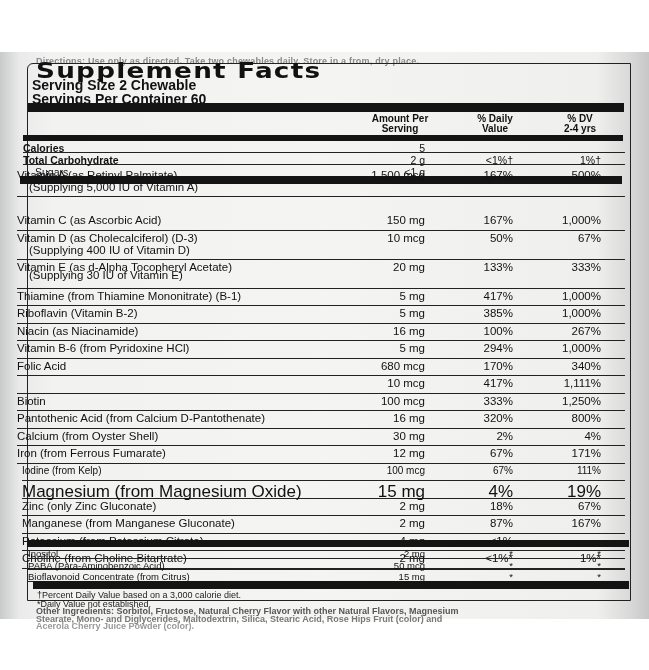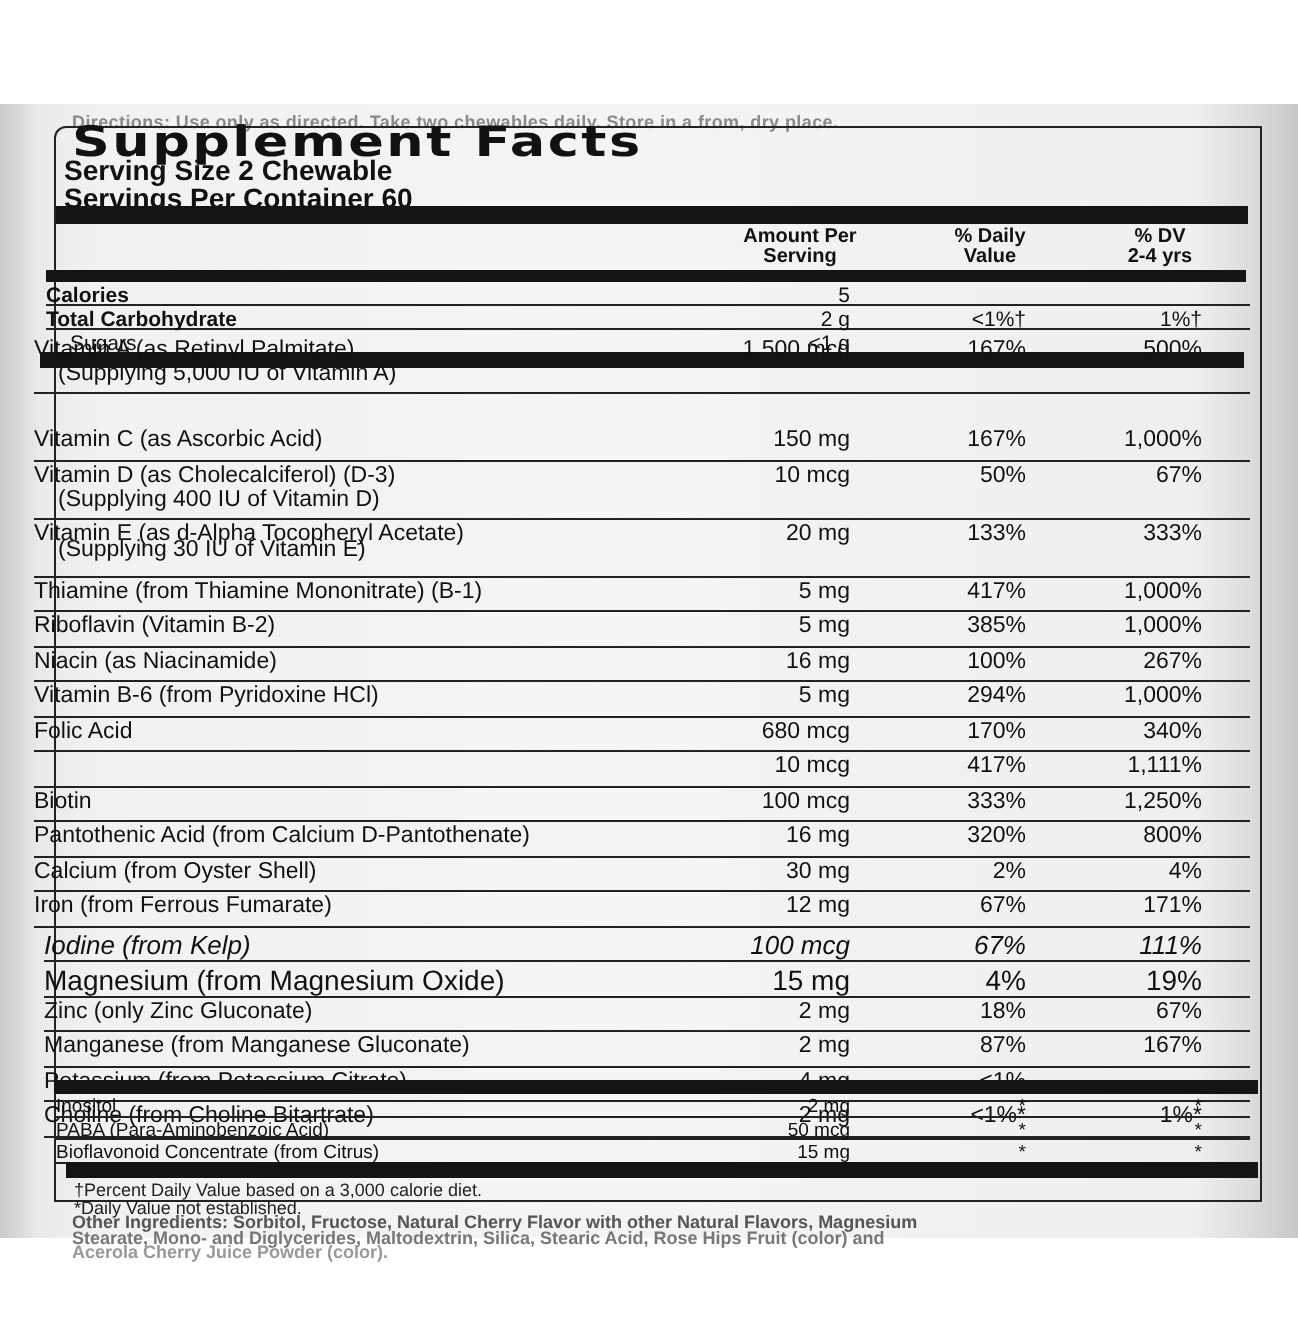--- a/index.html
+++ b/index.html
@@ -149,27 +149,27 @@
       <span class="a" style="top: 1px;">30 mg</span>
       <span class="d" style="top: 1px;">2%</span>
       <span class="k" style="top: 1px;">4%</span>
     </div>
     <div class="row" style="top: 446px; height: 16.5px; left: 17px; width: 608px; font-size: 11.5px;">
       <span class="n" style="top: 1px;">Iron (from Ferrous Fumarate)</span>
       <span class="a" style="top: 1px;">12 mg</span>
       <span class="d" style="top: 1px;">67%</span>
       <span class="k" style="top: 1px;">171%</span>
     </div>
-    <div class="row" style="top: 463.5px; height: 16.5px; left: 22px; width: 603px; font-size: 13px; font-style: italic;">
+    <div class="row" style="top: 463.5px; height: 16.5px; left: 22px; width: 603px; font-size: 10px;">
       <span class="n" style="top: 1px;">Iodine (from Kelp)</span>
       <span class="a" style="top: 1px;">100 mcg</span>
       <span class="d" style="top: 1px;">67%</span>
       <span class="k" style="top: 1px;">111%</span>
     </div>
-    <div class="row" style="top: 481px; height: 16.5px; left: 22px; width: 603px; font-size: 14px;">
+    <div class="row" style="top: 481px; height: 16.5px; left: 22px; width: 603px; font-size: 17px;">
       <span class="n" style="top: 1px;">Magnesium (from Magnesium Oxide)</span>
       <span class="a" style="top: 1px;">15 mg</span>
       <span class="d" style="top: 1px;">4%</span>
       <span class="k" style="top: 1px;">19%</span>
     </div>
     <div class="row" style="top: 498.5px; height: 16.5px; left: 22px; width: 603px; font-size: 11.5px;">
       <span class="n" style="top: 1px;">Zinc (only Zinc Gluconate)</span>
       <span class="a" style="top: 1px;">2 mg</span>
       <span class="d" style="top: 1px;">18%</span>
       <span class="k" style="top: 1px;">67%</span>

